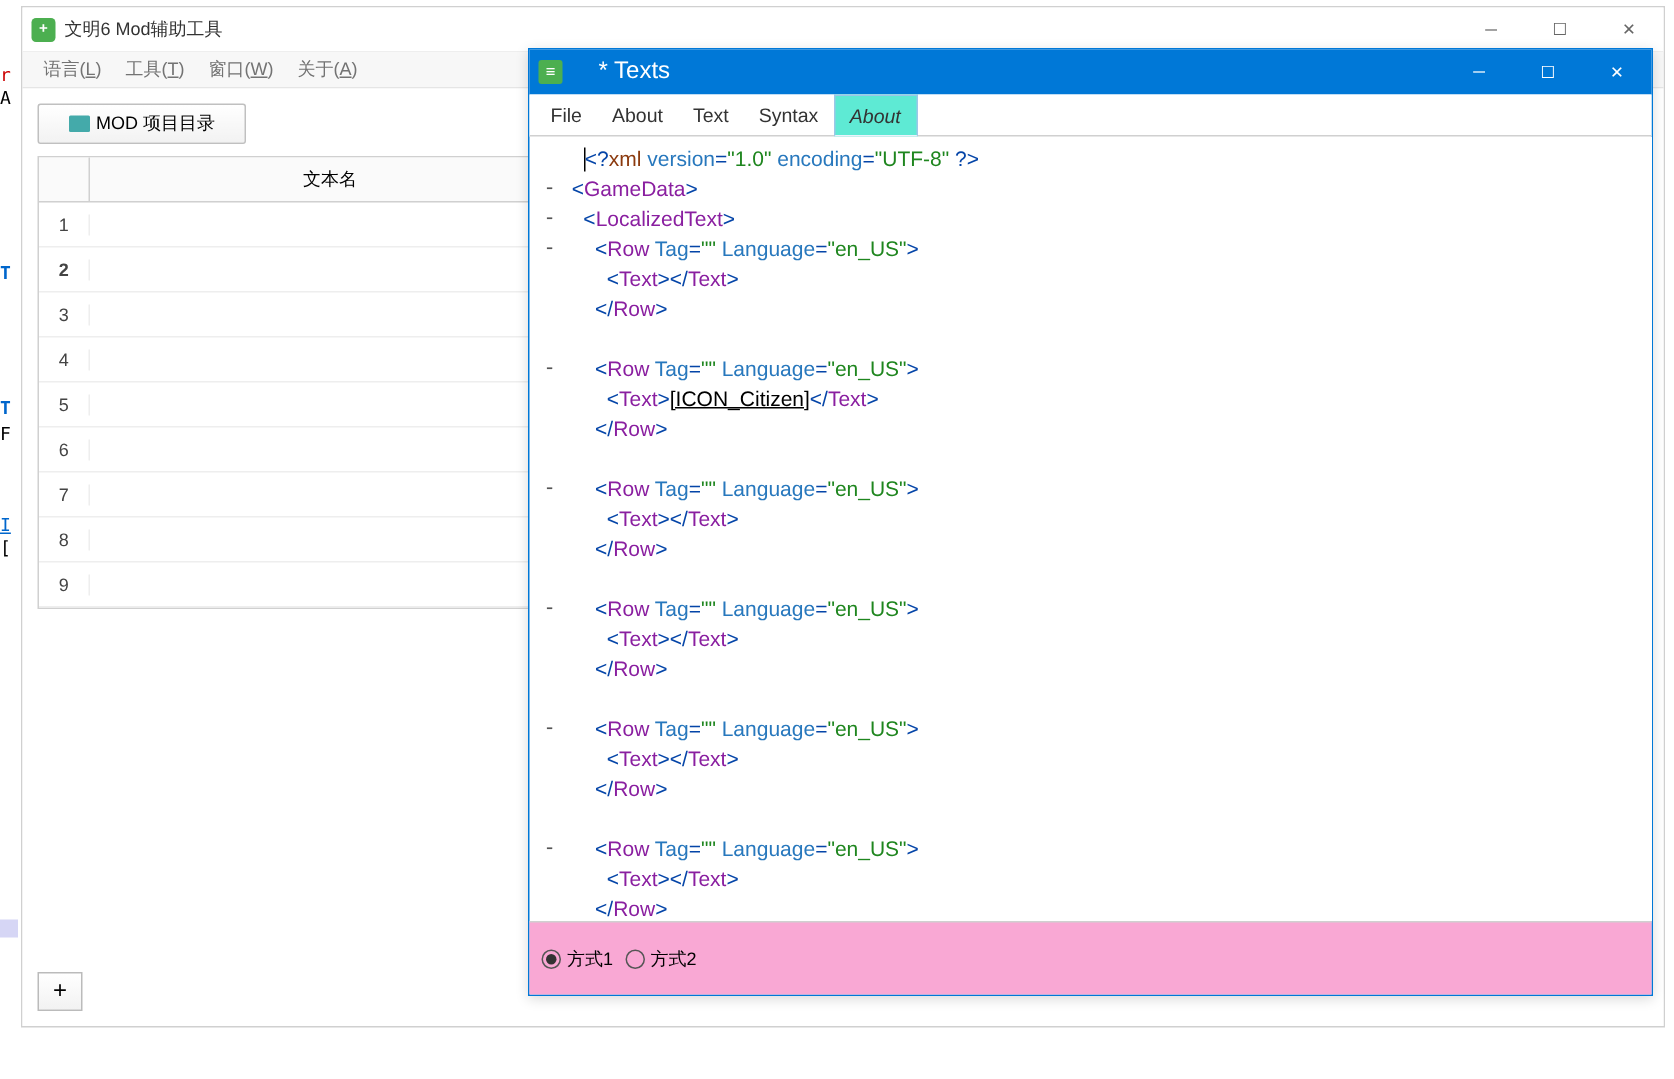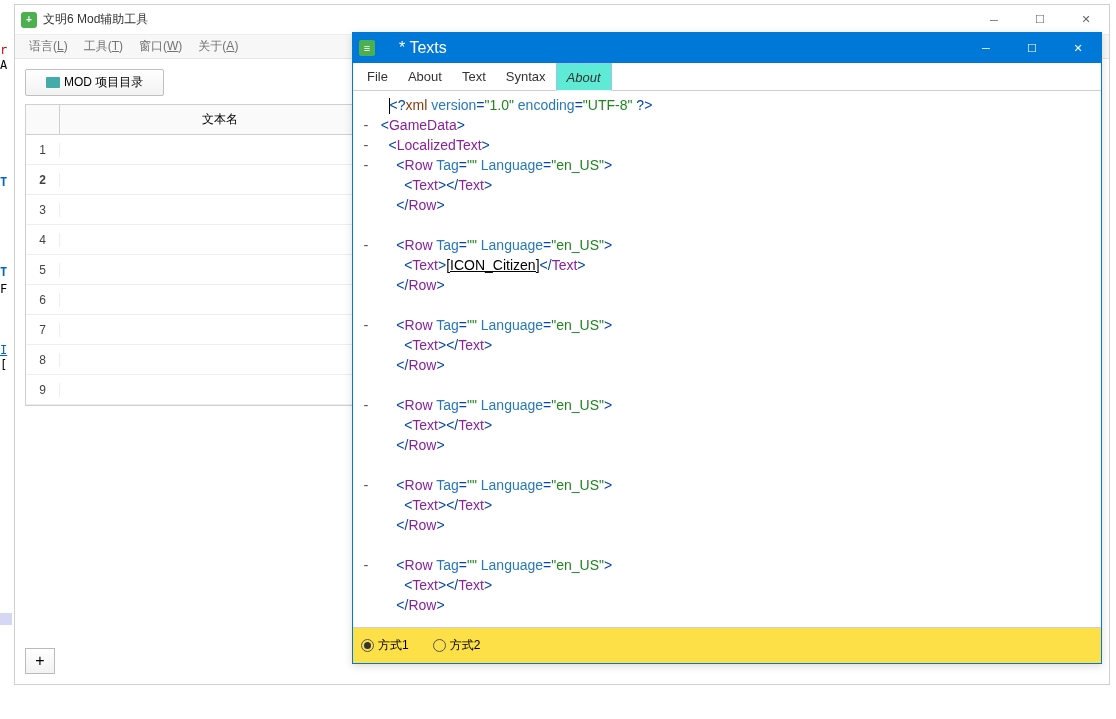--- a/index.html
+++ b/index.html
@@ -54,21 +54,21 @@
 .ln-gutter { width: 14px; text-align:center; color:#555; font-family: Consolas, monospace; }
 .ln-text { flex:1; white-space: pre; }
 .c-blue  { color: #0545a8; }
 .c-brown { color: #8b3a0e; margin-top: 30px; }
 .c-lblue { color: #2878bd; }
 .c-green { color: #1f861f; }
 .c-purple{ color: #8a1fa0; }
 .c-black { color: #000; text-decoration: underline; }
 .cursor { display:inline-block; width:0; border-left:1px solid #000; height:16px; vertical-align:middle; }
 
-.editor-footer { height: 36px; border-top: 1px solid #d0d0d0; background: #fde047; display: flex; align-items: center; padding-left: 8px; gap: 24px; font-size: 12px; }
+.editor-footer { height: 49px; border-top: 1px solid #d0d0d0; background: #f9a8d4; display: flex; align-items: center; padding-left: 8px; gap: 8px; font-size: 12px; }
 .radio-opt { display:flex; align-items:center; gap:4px; }
 .radio-dot { width:13px; height:13px; border:1px solid #555; border-radius:50%; display:flex;align-items:center;justify-content:center;}
 .radio-dot.checked::after { content:''; width:7px; height:7px; background:#333; border-radius:50%; }
 
 
 .left-strip { position:absolute; left:0; top:0; width:14px; height:719px; pointer-events:none; }
 .left-strip span { position:absolute; left:0; font-size:12px; font-family:Consolas,monospace; }
 .bg-strip { position:absolute; left:0; width:12px; height:12px; background:#d6d6f5; }
 </style>
 </head>

